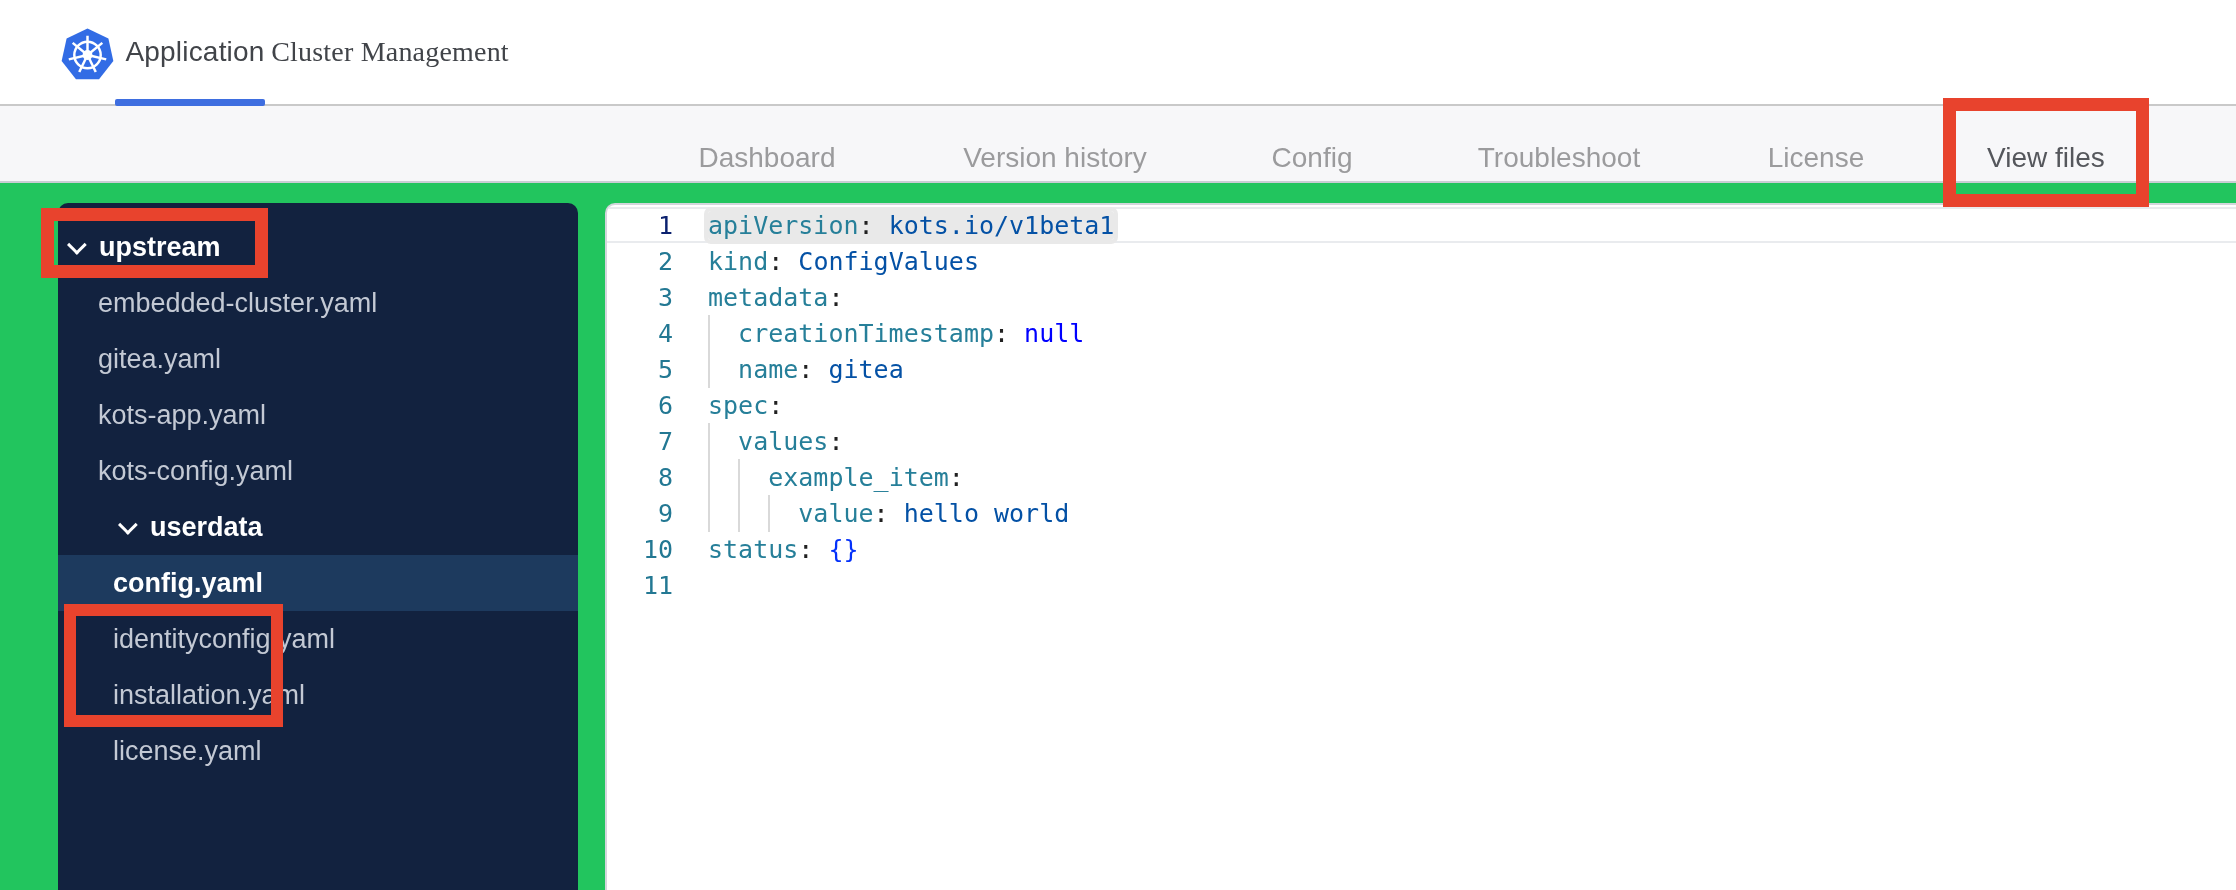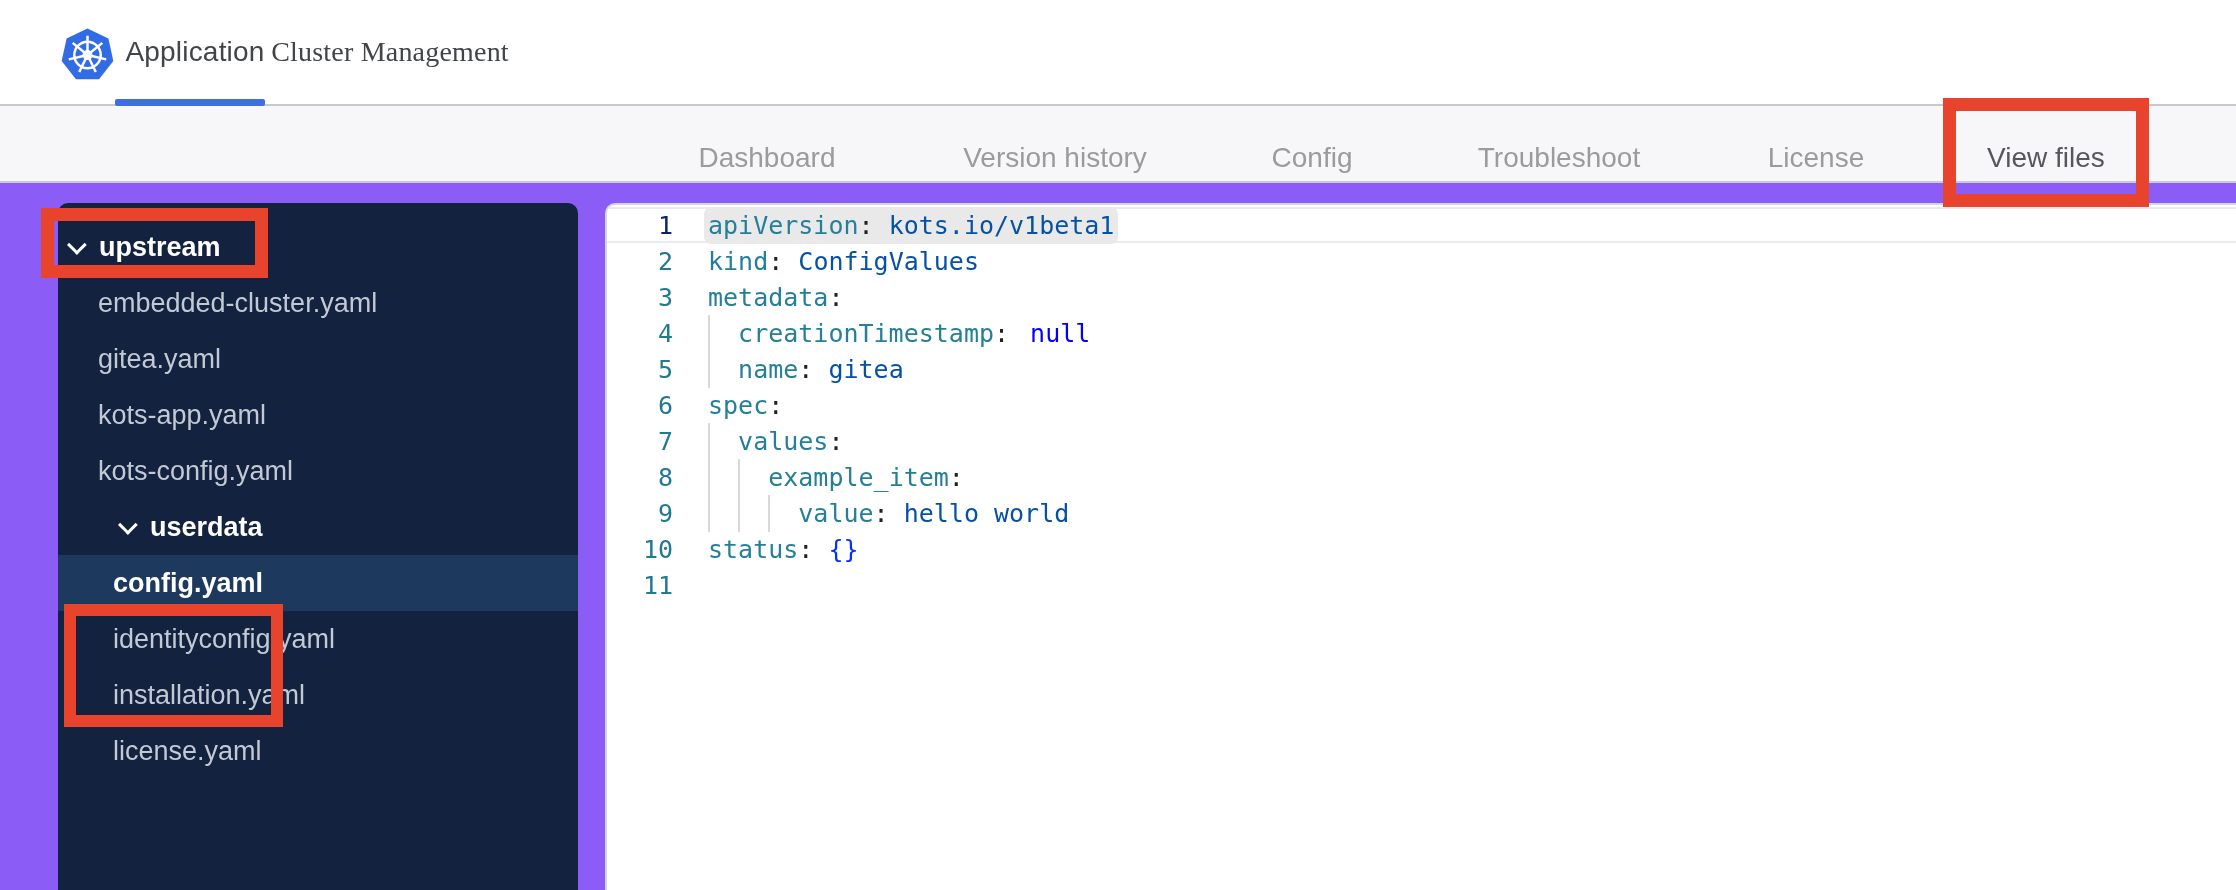--- a/index.html
+++ b/index.html
@@ -11,21 +11,21 @@
     --tok-key:#267f99;
     --tok-str:#0451a5;
     --tok-kw:#0000ff;
     --tok-bracket:#0431fa;
     --linenum:#237893;
     --linenum-active:#0B216F;
   }
   *{box-sizing:border-box;margin:0;padding:0;}
   html,body{margin:0;padding:0;background:#ffffff;}
   body{font-family:"Liberation Sans", sans-serif;}
-  .screen{position:relative;width:2236px;height:890px;overflow:hidden;background:#8b5cf6;}
+  .screen{position:relative;width:2236px;height:890px;overflow:hidden;background:#22c55e;}
 
   
   .topbar{position:absolute;left:0;top:0;width:2236px;height:106px;background:#ffffff;border-bottom:2px solid #c9c9c9;}
   .logo{position:absolute;left:60px;top:25px;width:55px;height:60px;}
   .top-tab{position:absolute;top:0;height:104px;display:flex;align-items:center;transform:translateX(-50%);
     font-size:28px;color:#414449;letter-spacing:.2px;cursor:pointer;}
   .top-tab.t0{left:195px;}
   .top-tab.t1{left:390px;font-family:Liberation Serif, serif;}
   .top-underline{position:absolute;left:115px;top:99px;width:150px;height:7px;background:var(--accent-blue);border-radius:2px;}
 
@@ -61,21 +61,21 @@
   .code-rows{padding-top:2px;font-family:"DejaVu Sans Mono", monospace;font-size:25px;}
   .code-row{position:relative;height:36px;display:flex;align-items:center;}
   .code-row.active-line{border-top:2px solid #e9ebee;border-bottom:2px solid #e9ebee;}
   .gutter{width:66px;flex:none;text-align:right;color:var(--linenum);}
   .code-row.active-line .gutter{color:var(--linenum-active);}
   .code-text{position:relative;margin-left:35px;white-space:pre;color:#212121;}
   .guide{position:absolute;top:-4px;bottom:-4px;width:0;border-left:2px solid #d9d9d9;}
   .selbg{background:#e9e9e9;border-radius:3px;box-shadow:0 0 0 4px #e9e9e9;}
   .tk-key{color:var(--tok-key);}
   .tk-str{color:var(--tok-str);}
-  .tk-kw{color:var(--tok-kw);margin-left:6px;}
+  .tk-kw{color:var(--tok-kw);}
   .tk-bracket{color:var(--tok-bracket);}
   .tk-punct{color:#212121;}
   .tk-plain{color:#212121;}
 
   
   .anno{position:absolute;border:13px solid var(--annotation-red);z-index:50;pointer-events:none;}
   .anno.a-viewfiles{left:1943px;top:98px;width:206px;height:109px;}
   .anno.a-upstream{left:41px;top:208px;width:227px;height:70px;}
   .anno.a-userdata{left:64px;top:604px;width:219px;height:123px;border-width:12px;}
 </style>

